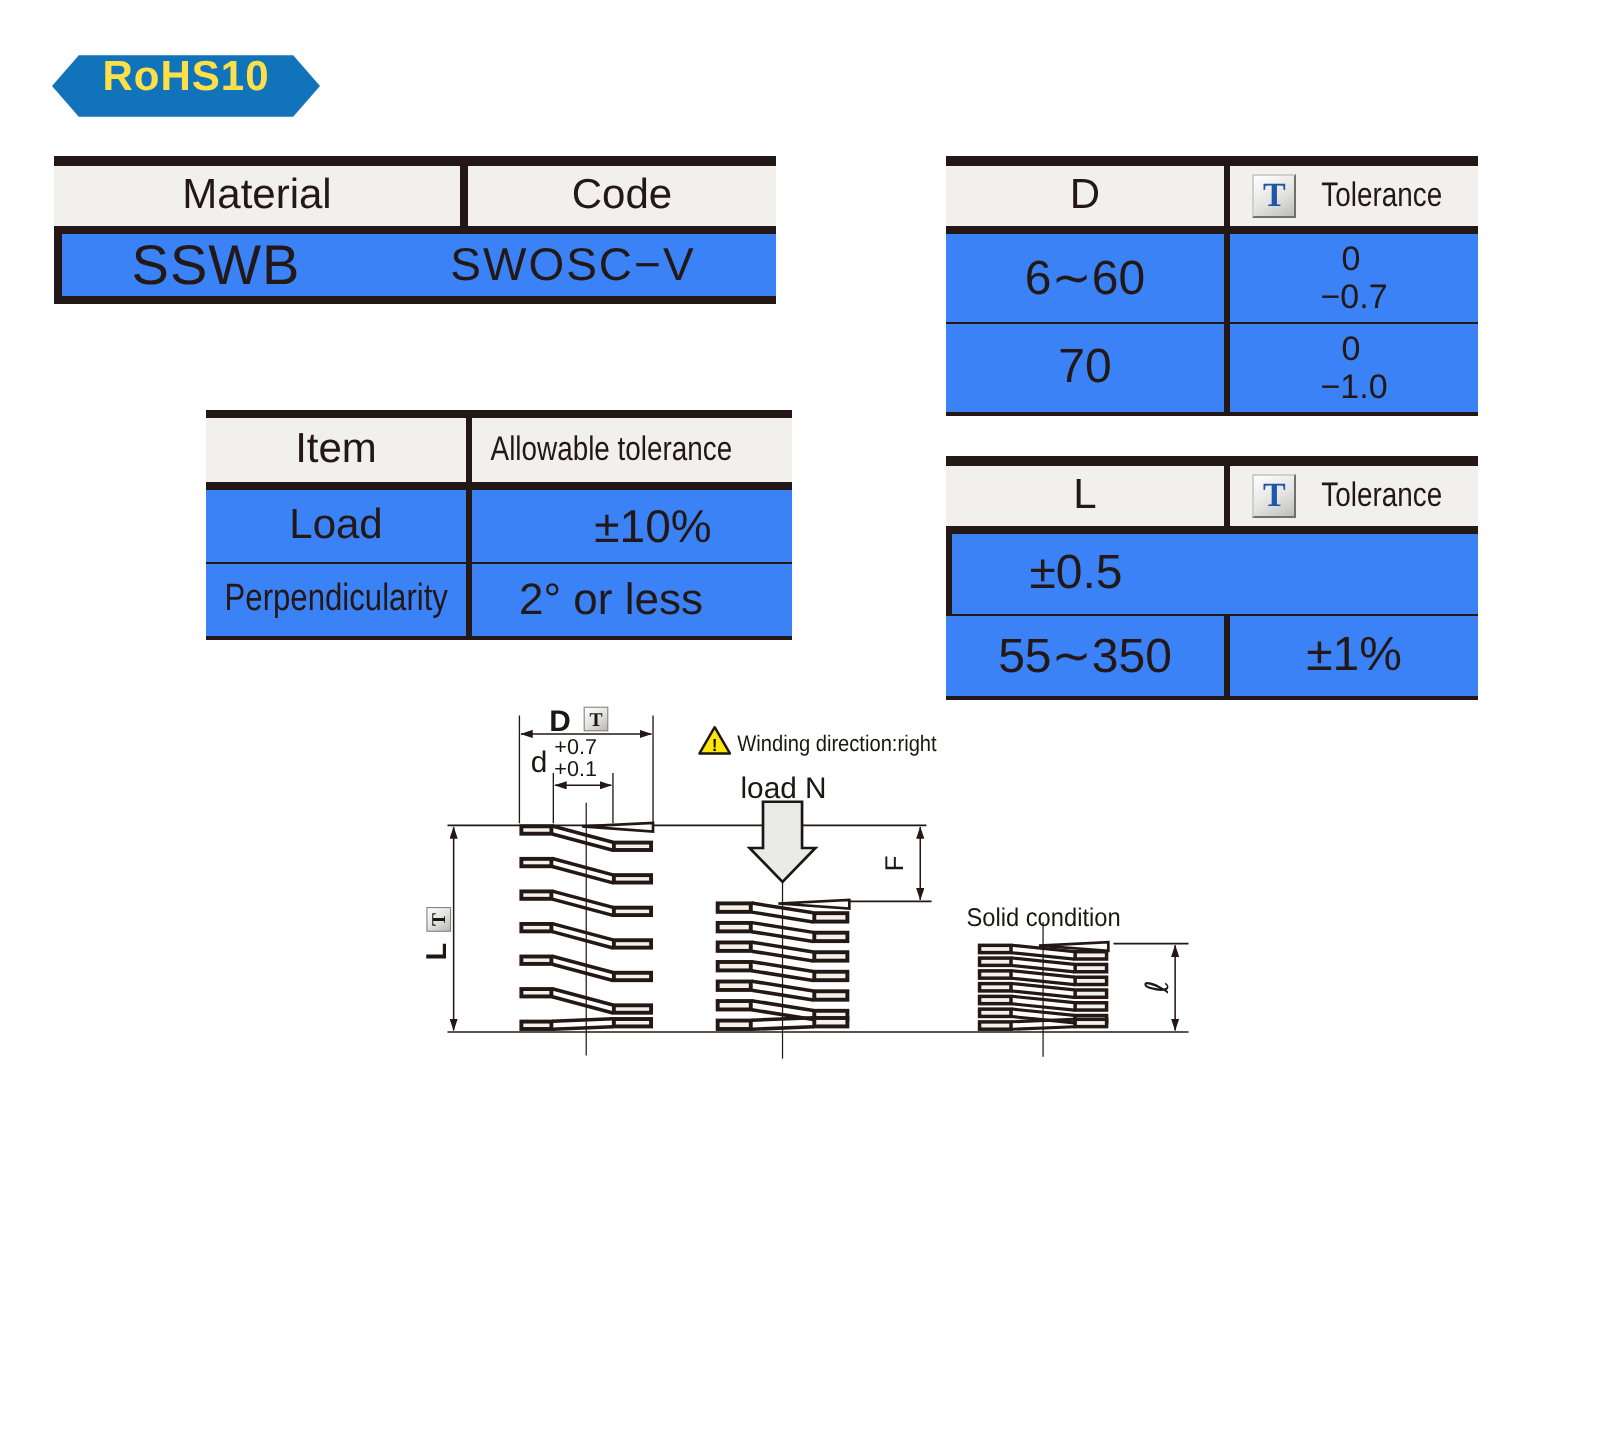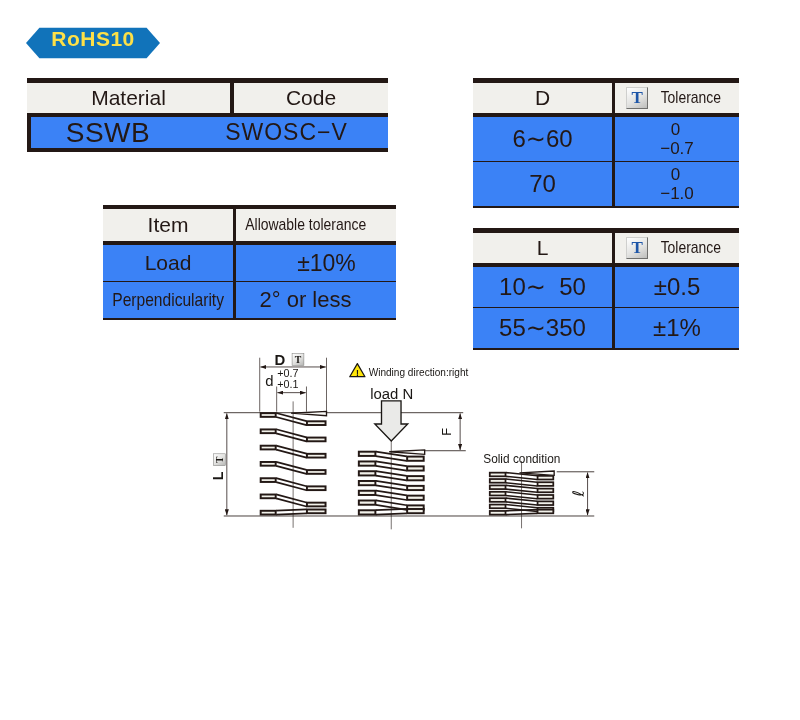--- a/index.html
+++ b/index.html
@@ -129,21 +129,20 @@
   <div class="hd">
     <div class="cell c1 hcell">L</div>
     <div class="cell c2">
       <span class="tbadge">
           <span>T</span>
         </span>
       <span class="cond cond17">Tolerance</span>
     </div>
   </div>
   <div class="row">
-    <div class="cell c1 rangeval pre">10∼  50</div>
     <div class="cell c2 tolval">±0.5</div>
   </div>
   <div class="row thin2">
     <div class="cell c1 rangeval">55∼350</div>
     <div class="cell c2 tolval">±1%</div>
   </div>
 </div>
 
 <svg class="draw" width="800" height="370" viewBox="0 350 800 720">
   <svg x="0" y="350" width="800" height="370" viewBox="0 350 800 370" overflow="visible">

